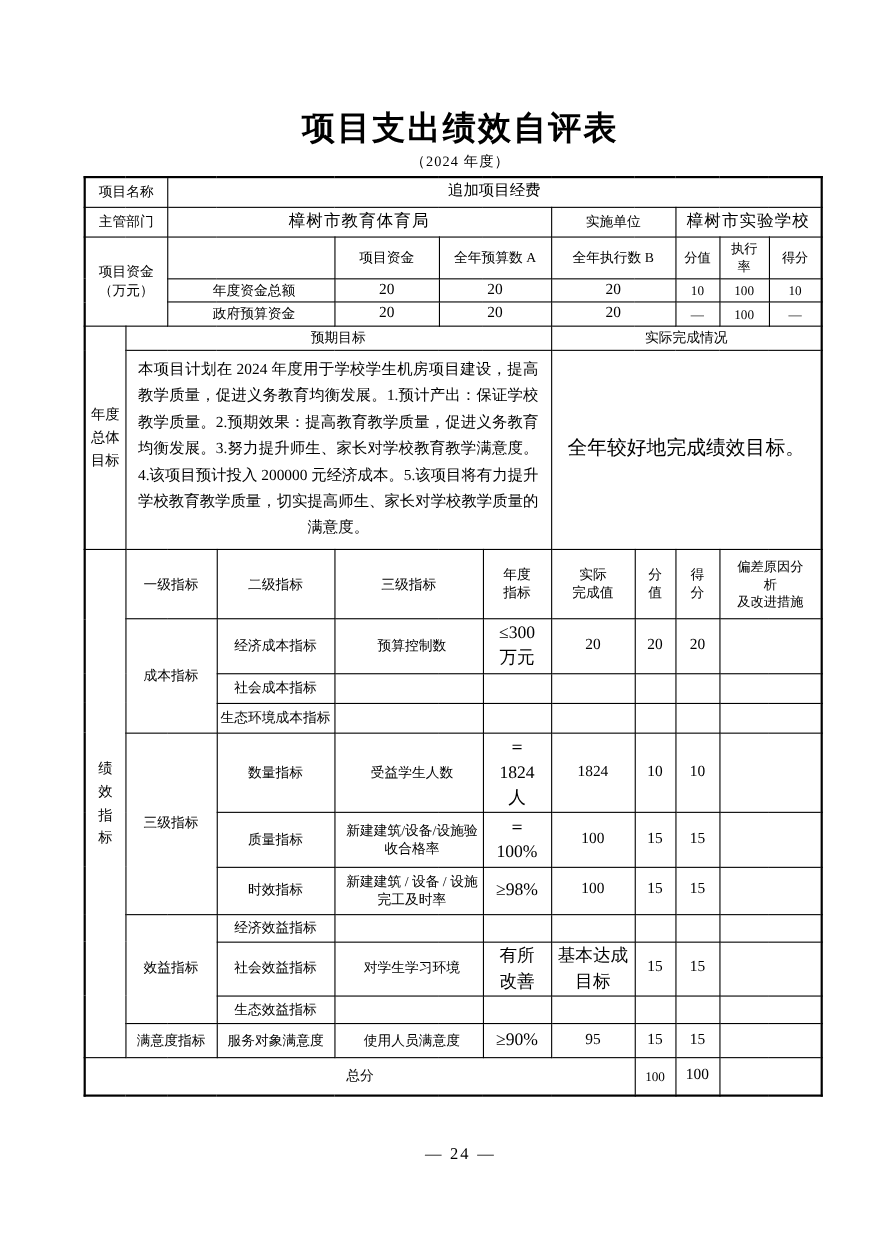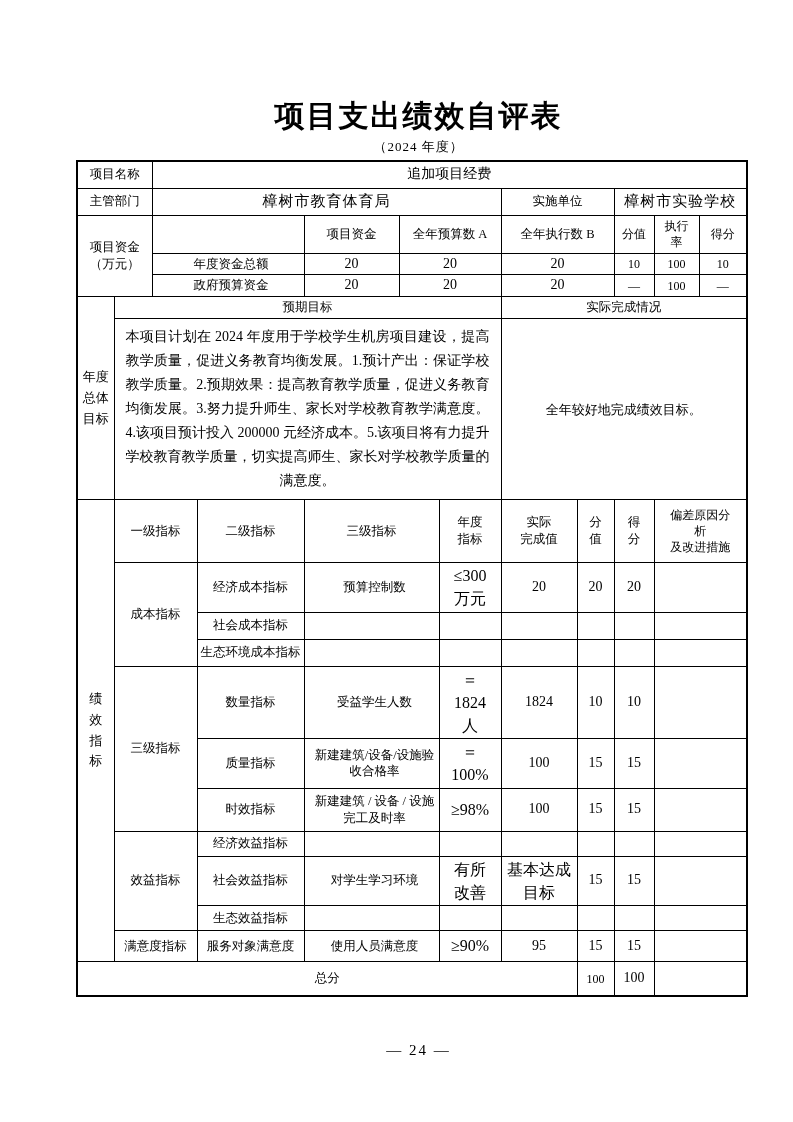--- a/index.html
+++ b/index.html
@@ -30,21 +30,21 @@
   .al{text-align:center;padding-left:8px;}
   .fs14{font-size:14px;}
   .fs15{font-size:15px;letter-spacing:1px;}
   .num{font-size:14px;}
   .small{font-size:12px;}
   .vlabel{white-space:pre-line;font-size:13px;line-height:1.6;padding:0;}
   .goal-expected{
     text-align:justify;text-align-last:center;font-size:14px;line-height:24px;
     padding:6px 11px;vertical-align:middle;
   }
-  .goal-actual{font-size:13px;}
+  .goal-actual{font-size:18px;font-family:Liberation Mono, monospace;}
   .annual-cell{font-size:16px;line-height:1.45;}
   .footer{
     position:absolute;top:1042px;left:0;width:100%;text-align:center;
     font-size:15px;letter-spacing:2px;
   }
   
   .r-h27{height:27px}.r-h38{height:38px}.r-h19{height:19px}.r-h22{height:22px}
   .r-h178{height:178px}.r-h63{height:63px}.r-h45{height:45px}.r-h27b{height:27px}
   .r-h66{height:66px}.r-h44{height:44px}.r-h43{height:43px}.r-h25{height:25px}
   .r-h31{height:31px}.r-h35{height:35px}

